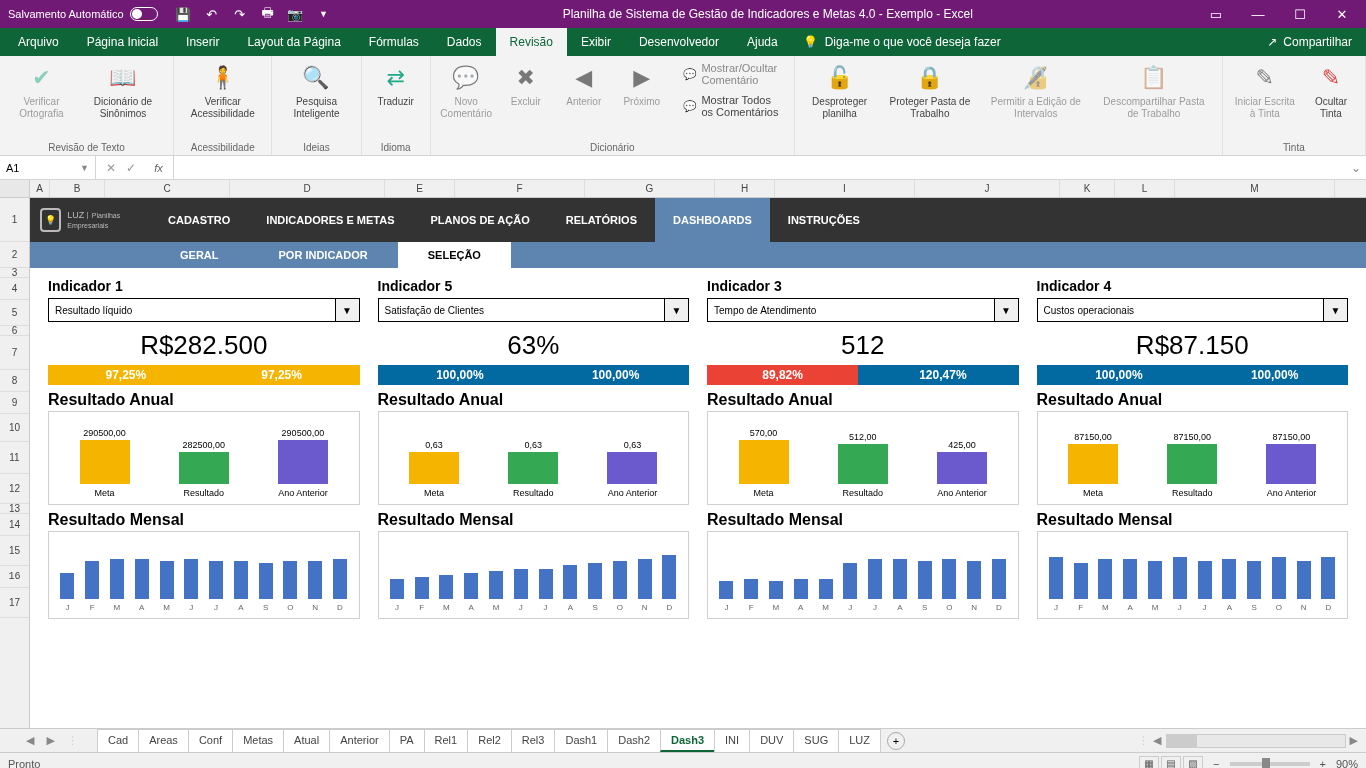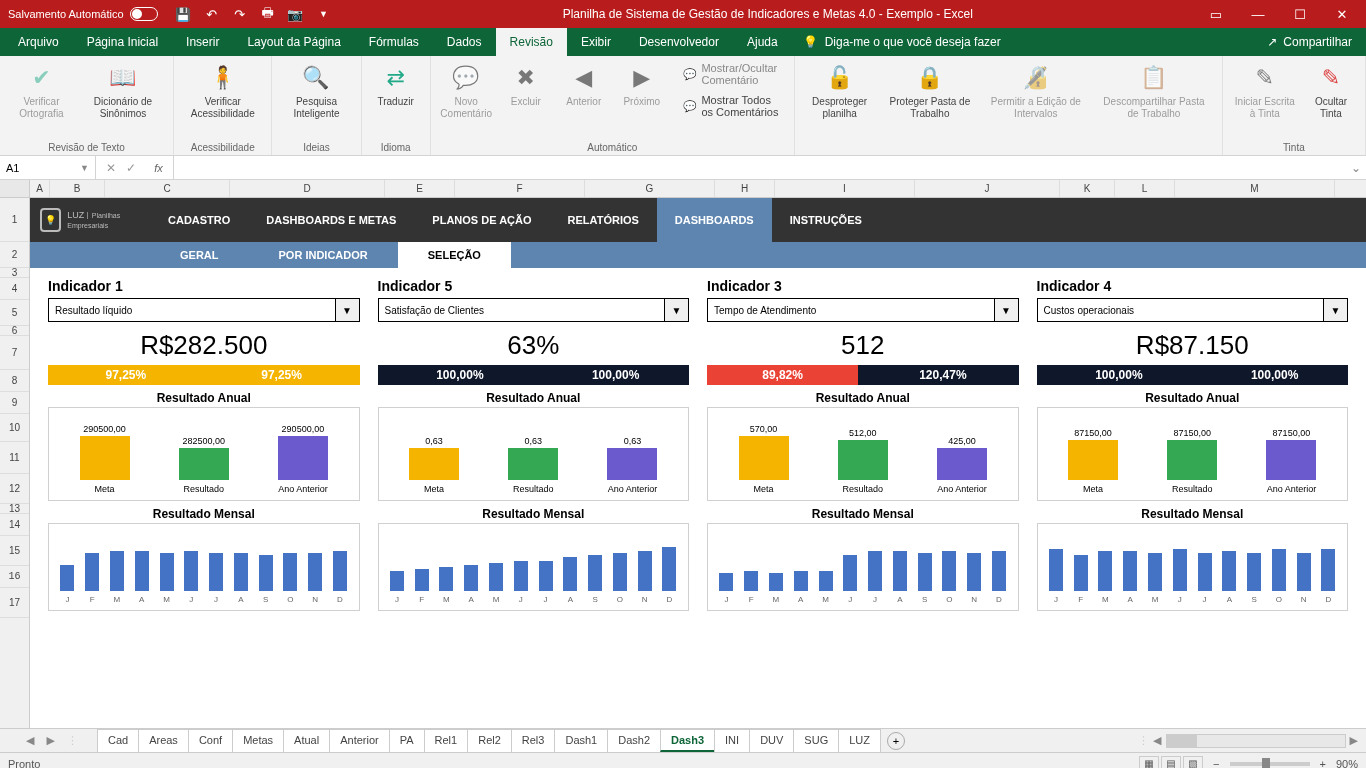--- a/index.html
+++ b/index.html
@@ -1,19 +1,19 @@
 <!DOCTYPE html>
 <html><head>
 <meta charset="utf-8">
 <style>
 * { margin: 0; padding: 0; box-sizing: border-box; font-family: 'Segoe UI', Tahoma, sans-serif; }
 body { background: #fff; width: 1366px; height: 768px; overflow: hidden; font-size: 12px; }
 
 
-.title-bar { background: #b91c1c; height: 28px; display: flex; align-items: center; color: #fff; }
+.title-bar { background: #701a75; height: 28px; display: flex; align-items: center; color: #fff; }
 .title-left { display: flex; align-items: center; gap: 4px; padding-left: 8px; font-size: 11px; }
 .autosave { display: flex; align-items: center; gap: 6px; }
 .toggle { width: 28px; height: 14px; border: 1px solid #fff; border-radius: 7px; position: relative; }
 .toggle::after { content: ''; position: absolute; width: 10px; height: 10px; background: #fff; border-radius: 50%; top: 1px; left: 1px; }
 .qat { display: flex; gap: 12px; margin-left: 14px; }
 .qat-icon { width: 16px; height: 16px; display: flex; align-items: center; justify-content: center; font-size: 13px; }
 .title-center { flex: 1; text-align: center; font-size: 12px; }
 .title-right { display: flex; gap: 18px; padding-right: 12px; }
 .win-btn { width: 24px; height: 24px; display: flex; align-items: center; justify-content: center; font-size: 13px; }
 
@@ -71,24 +71,24 @@
 
 .indicators { display: flex; padding: 10px 18px; gap: 18px; }
 .ind-block { flex: 1; }
 .ind-title { font-size: 14px; font-weight: bold; margin-bottom: 4px; }
 .ind-select { border: 1px solid #000; height: 24px; display: flex; align-items: center; padding: 0 6px; font-size: 10px; position: relative; }
 .ind-drop { position: absolute; right: 0; top: 0; width: 24px; height: 22px; border-left: 1px solid #000; display: flex; align-items: center; justify-content: center; background: #f0f0f0; }
 .ind-big { font-size: 26px; font-weight: normal; text-align: center; padding: 8px 0 4px; }
 .ind-bars { display: flex; height: 20px; }
 .ind-bar { flex: 1; text-align: center; color: #fff; font-size: 12px; font-weight: bold; line-height: 20px; }
 .yellow { background: #f4b400; }
-.green { background: #0f172a; padding-left: 9px; }
+.green { background: #0369a1; padding-left: 9px; }
 .red { background: #ea4335; }
 
-.section-title { font-size: 12px; font-weight: bold; margin: 6px 0 2px; text-align: center; }
+.section-title { font-size: 16px; font-weight: bold; margin: 6px 0 2px; }
 .chart-box { border: 1px solid #d0d0d0; padding: 6px; }
 .annual-chart { display: flex; justify-content: space-around; height: 80px; align-items: flex-end; }
 .annual-item { display: flex; flex-direction: column; align-items: center; width: 32%; }
 .annual-val { font-size: 9px; margin-bottom: 2px; }
 .annual-bar { width: 50px; }
 .annual-label { font-size: 9px; margin-top: 4px; }
 
 .monthly-chart { display: flex; justify-content: space-around; align-items: flex-end; height: 74px; padding-top: 6px; }
 .month-col { display: flex; flex-direction: column; align-items: center; width: 7.5%; }
 .month-bar { width: 14px; background: #4472c4; }
@@ -223,21 +223,21 @@
         <div class="ribbon-small">
             <span>💬</span>
             <span>Mostrar/Ocultar Comentário</span>
           </div>
         <div class="ribbon-small active">
             <span>💬</span>
             <span>Mostrar Todos os Comentários</span>
           </div>
       </div>
     </div>
-    <div class="ribbon-group-label">Automático</div>
+    <div class="ribbon-group-label">Dicionário</div>
   </div>
   <div class="ribbon-group">
     <div class="ribbon-group-content">
       <div class="ribbon-btn">
           <div class="ribbon-icon">🔓</div>
           <div class="ribbon-label">Desproteger planilha</div>
         </div>
       <div class="ribbon-btn">
           <div class="ribbon-icon">🔒</div>
           <div class="ribbon-label">Proteger Pasta de Trabalho</div>
@@ -321,21 +321,21 @@
       <div class="row-h" style="height: 30px;">17</div>
     </div>
   <div class="sheet-content">
     <div class="dash-nav">
       <div class="brand">
         <div class="brand-icon">💡</div>
         <div><span>LUZ</span> <span style="border-left:1px solid #888;padding-left:4px;font-size:7px">Planilhas Empresariais</span></div>
       </div>
       <div id="dash-tabs-container" style="display:flex">
           <div class="dash-tab">CADASTRO</div>
-          <div class="dash-tab">DASHBOARDS E METAS</div>
+          <div class="dash-tab">INDICADORES E METAS</div>
           <div class="dash-tab">PLANOS DE AÇÃO</div>
           <div class="dash-tab">RELATÓRIOS</div>
           <div class="dash-tab active">DASHBOARDS</div>
           <div class="dash-tab">INSTRUÇÕES</div>
         </div>
     </div>
     <div class="sub-nav">
       <div class="sub-spacer"></div>
       <div id="sub-tabs-container" style="display:flex">
           <div class="sub-tab">GERAL</div>

